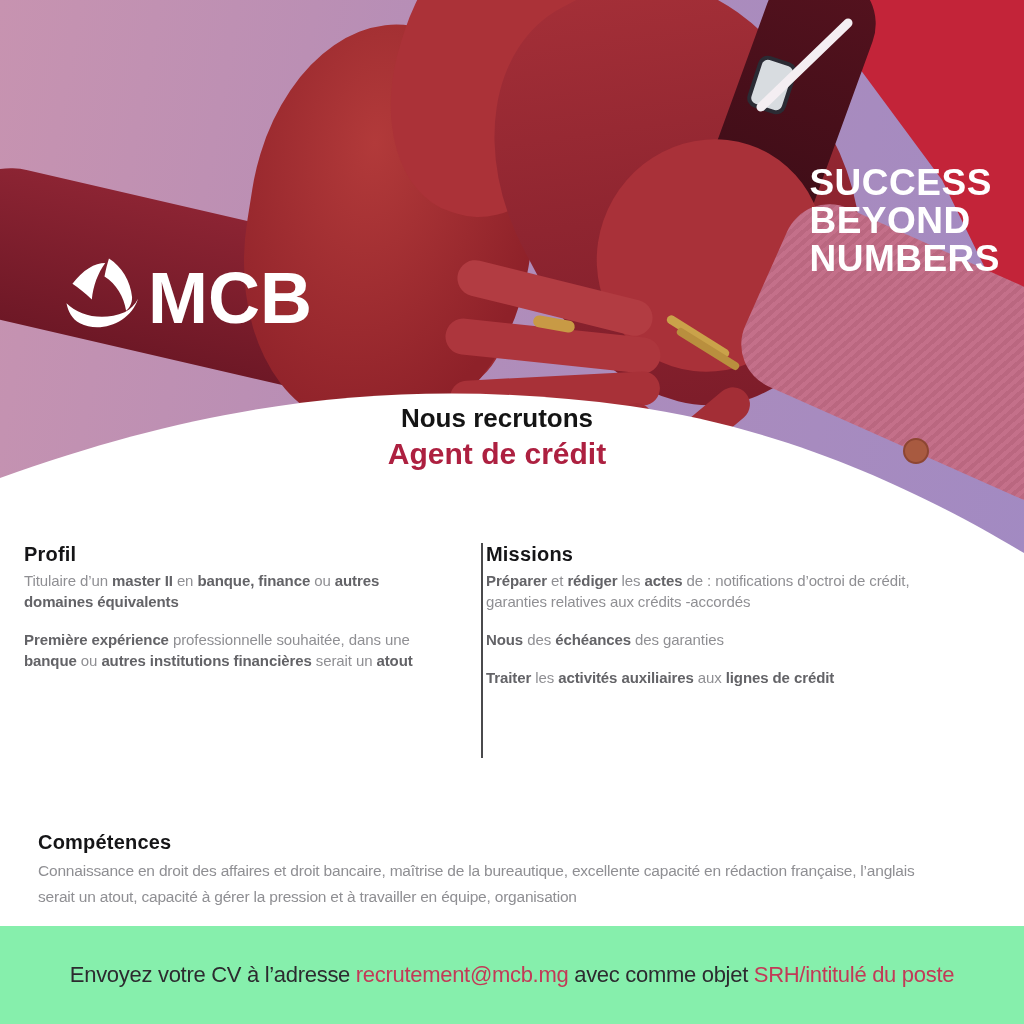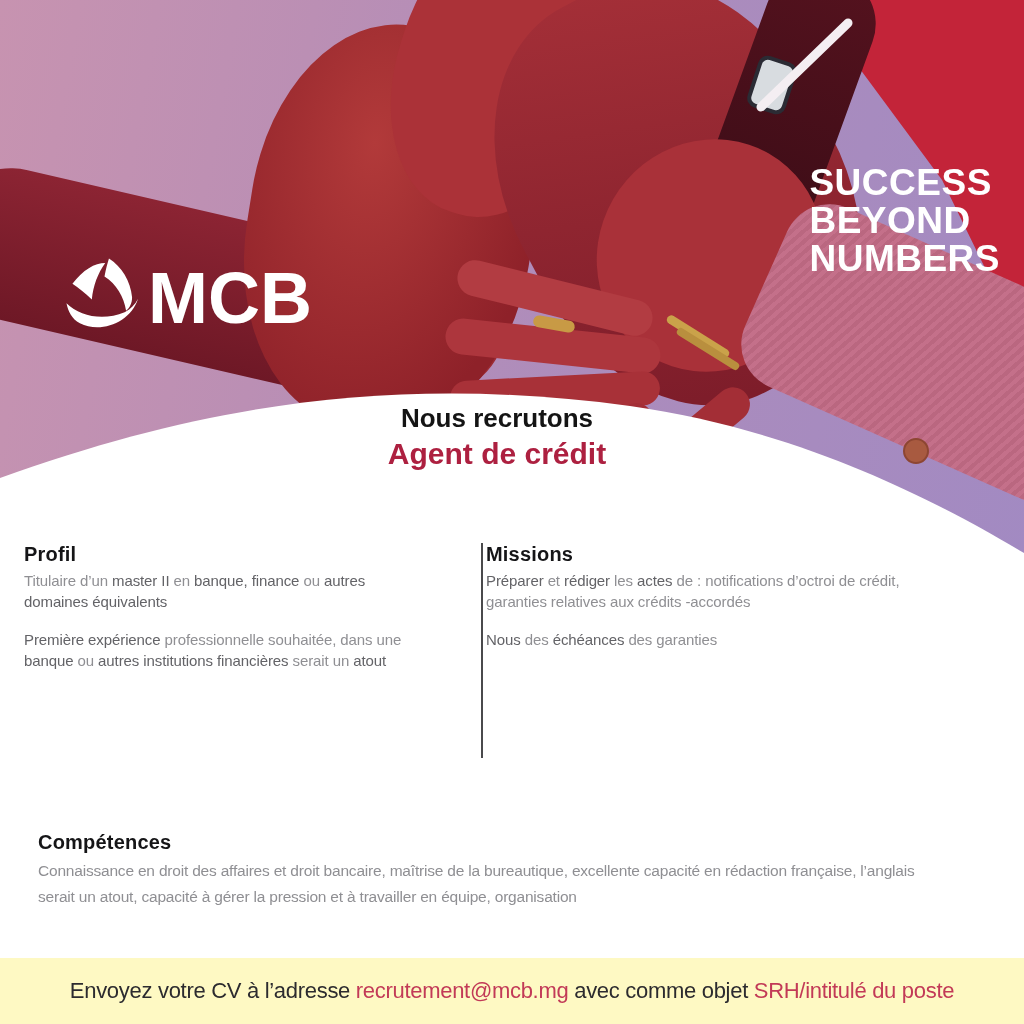--- a/index.html
+++ b/index.html
@@ -59,27 +59,27 @@
   .job-title { position:absolute; top:437px; left:0; width:1024px; text-align:center; z-index:6;
     transform:translateX(-15px); font-size:30px; font-weight:700; color:#ad2040; }
 
   
   .columns { position:absolute; left:24px; right:28px; top:543px; display:flex; align-items:flex-start; z-index:7; }
   .col-left { flex:0 0 457px; padding-right:16px; }
   .divider { width:2px; height:215px; background:#4a4a4c; flex:0 0 2px; }
   .col-right { flex:1; padding-left:3px; }
   .section-title { font-size:20px; font-weight:700; color:#151517; margin-bottom:4px; letter-spacing:0.2px; }
   .runs { font-size:15px; line-height:21px; color:#8f8f93; white-space:pre-line; letter-spacing:-0.1px; margin-bottom:17px; }
-  .runs .b { font-weight:400; color:#636367; }
+  .runs .b { font-weight:700; color:#636367; }
 
   .competences { position:absolute; left:38px; right:10px; top:831px; z-index:7; }
   .competences .runs { font-size:15.5px; line-height:26px; margin-bottom:0; letter-spacing:-0.2px; }
 
   
-  .footer-bar { position:absolute; left:0; right:0; bottom:0; height:66px; background:#fef9c3; z-index:8;
+  .footer-bar { position:absolute; left:0; right:0; bottom:0; height:98px; background:#86efac; z-index:8;
     display:flex; align-items:center; justify-content:center; }
   .footer-text { font-size:22px; color:#2c2b2f; letter-spacing:-0.3px; white-space:pre; }
   .footer-text .c-red { color:#c23a57; }
 </style>
 </head>
 <body>
 
 <div class="hero">
   <div class="corner-wedge"></div>
   <div class="blob arm-sweater"></div>
@@ -135,20 +135,21 @@
 domaines équivalents</span></p>
     <p class="runs"><span class="b">Première expérience</span><span> professionnelle souhaitée, dans une
 </span><span class="b">banque</span><span> ou </span><span class="b">autres institutions financières</span><span> serait un </span><span class="b">atout</span></p>
   </div>
   <div class="divider"></div>
   <div class="col-right">
     <div class="section-title">Missions</div>
     <p class="runs"><span class="b">Préparer</span><span> et </span><span class="b">rédiger</span><span> les </span><span class="b">actes</span><span> de : notifications d’octroi de crédit,
 garanties relatives aux crédits -accordés</span></p>
     <p class="runs"><span class="b">Nous</span><span> des </span><span class="b">échéances</span><span> des garanties</span></p>
+    <p class="runs"><span class="b">Traiter</span><span> les </span><span class="b">activités auxiliaires</span><span> aux </span><span class="b">lignes de crédit</span></p>
   </div>
 </div>
 
 <div class="competences">
   <div class="section-title">Compétences</div>
   <p class="runs"><span>Connaissance en droit des affaires et droit bancaire, maîtrise de la bureautique, excellente capacité en rédaction française, l’anglais
 serait un atout, capacité à gérer la pression et à travailler en équipe, organisation</span></p>
 </div>
 
 <div class="footer-bar">

